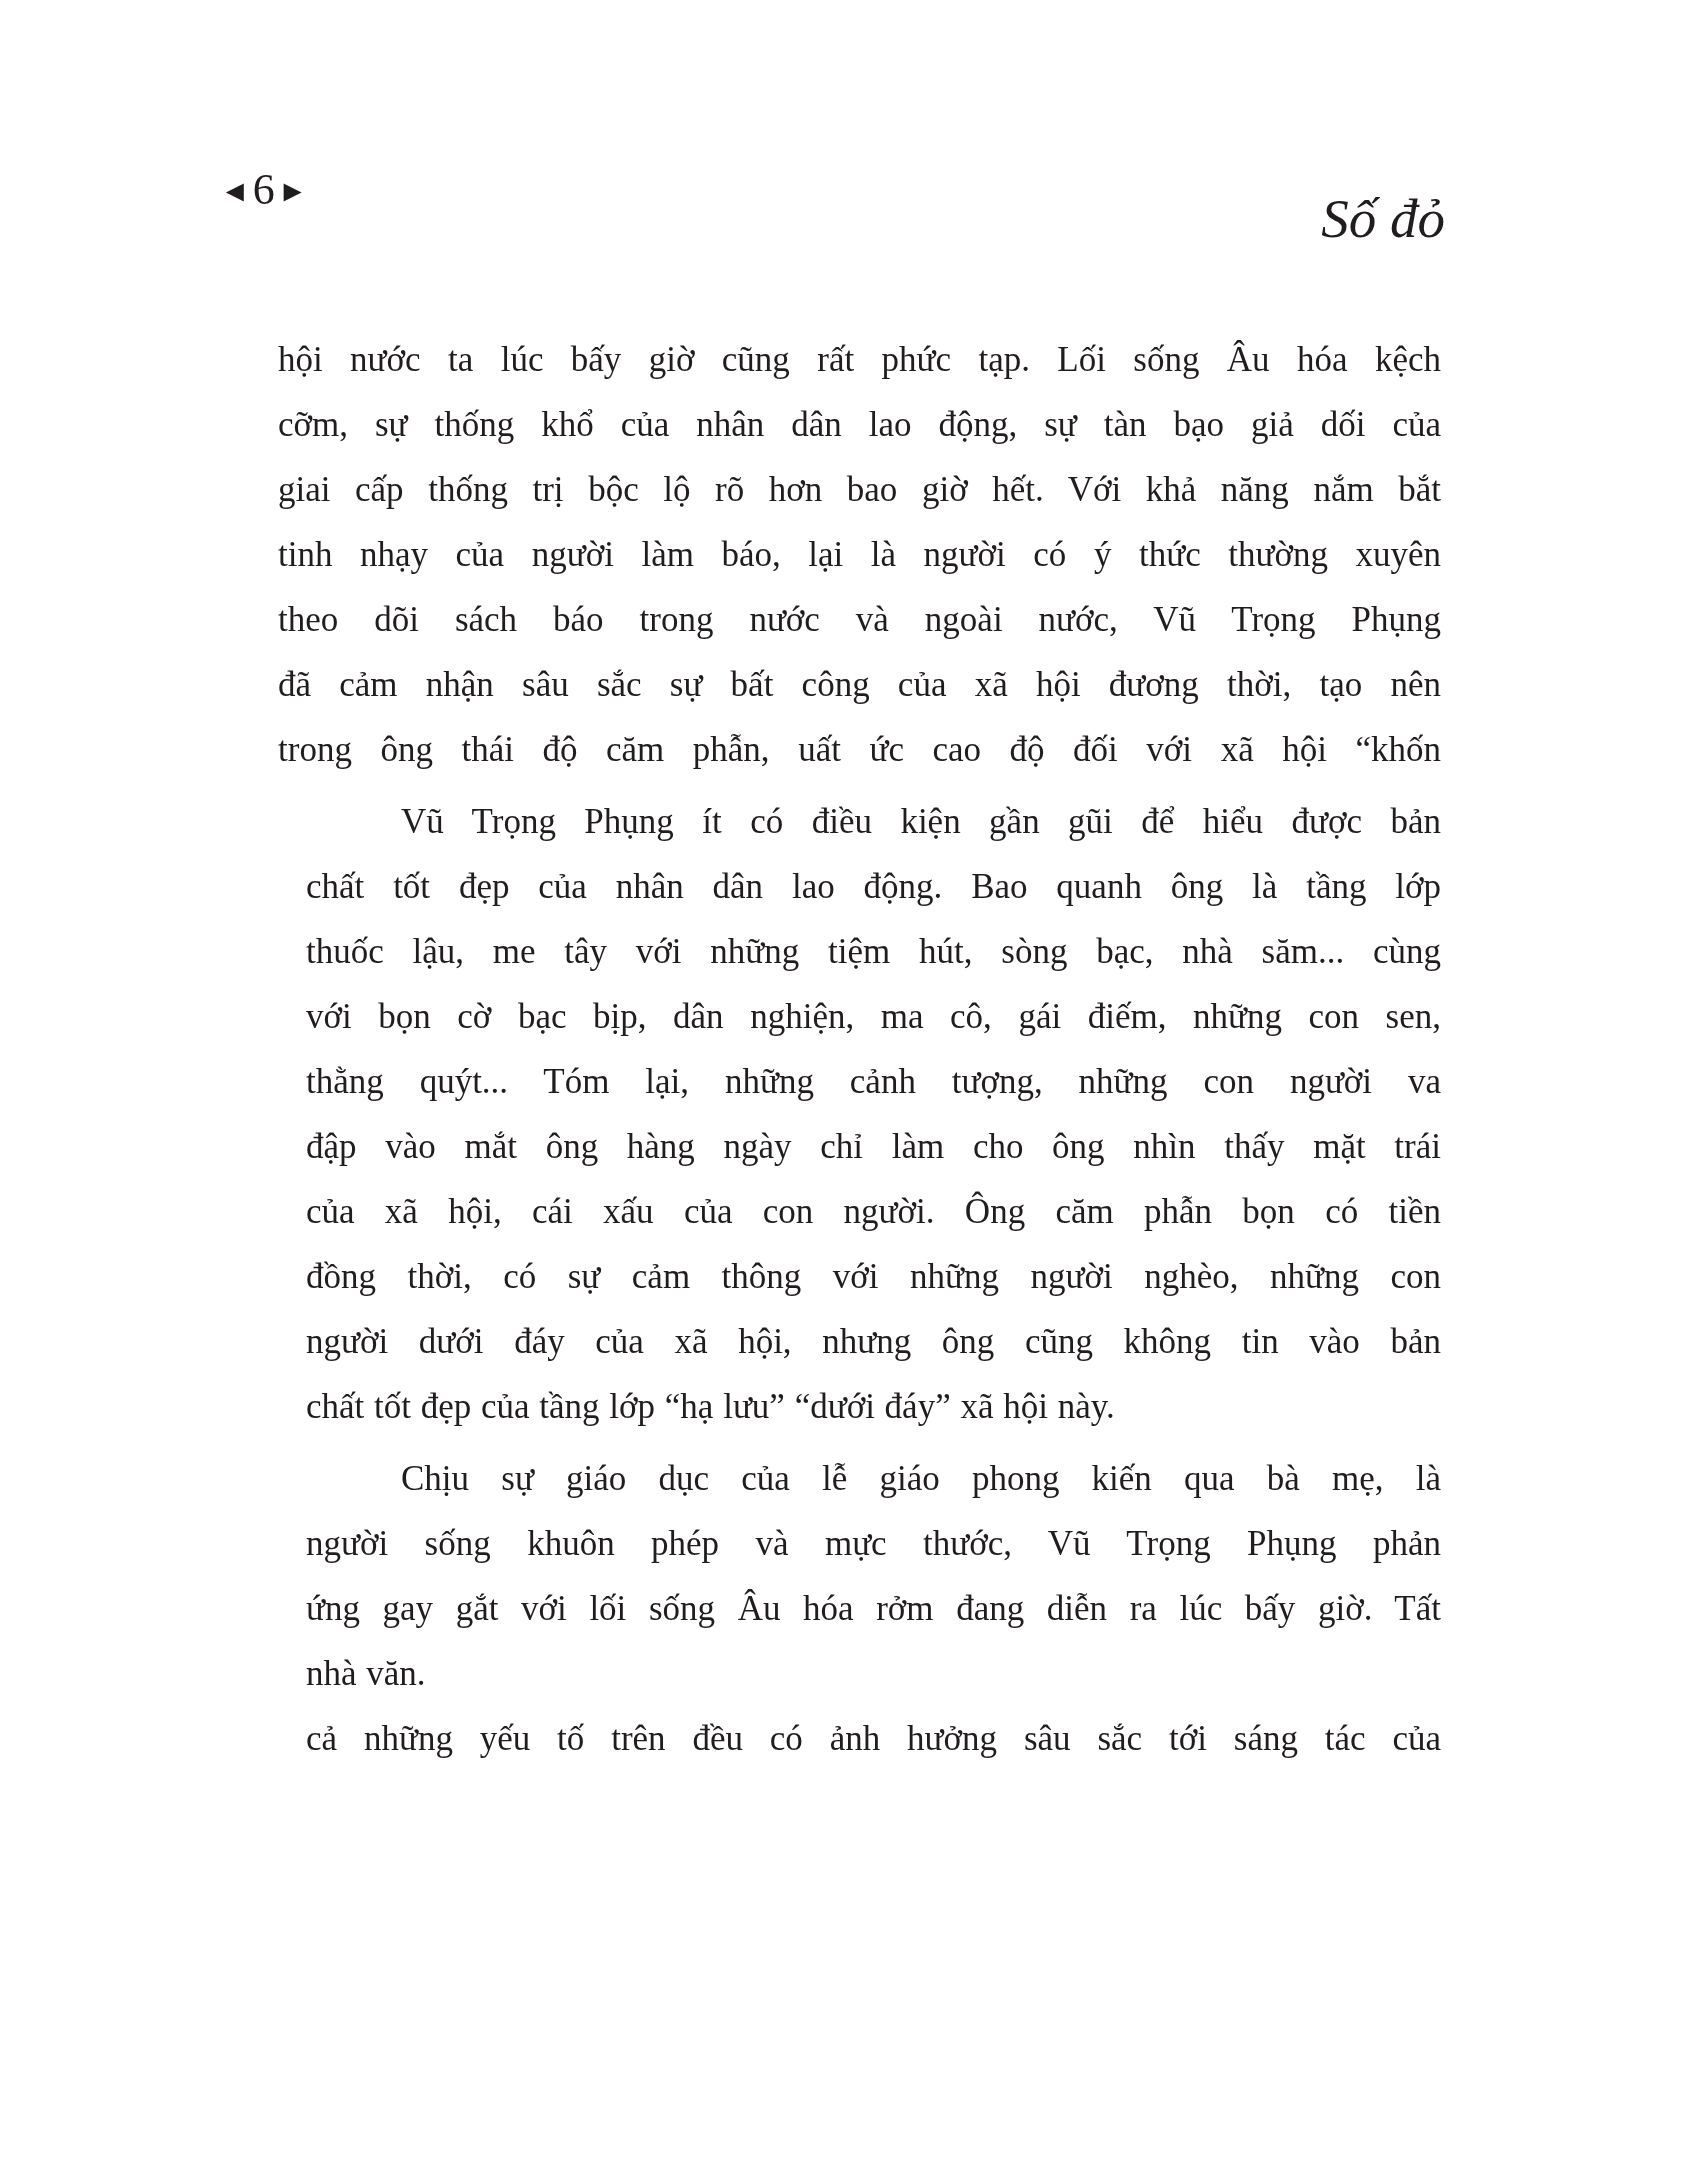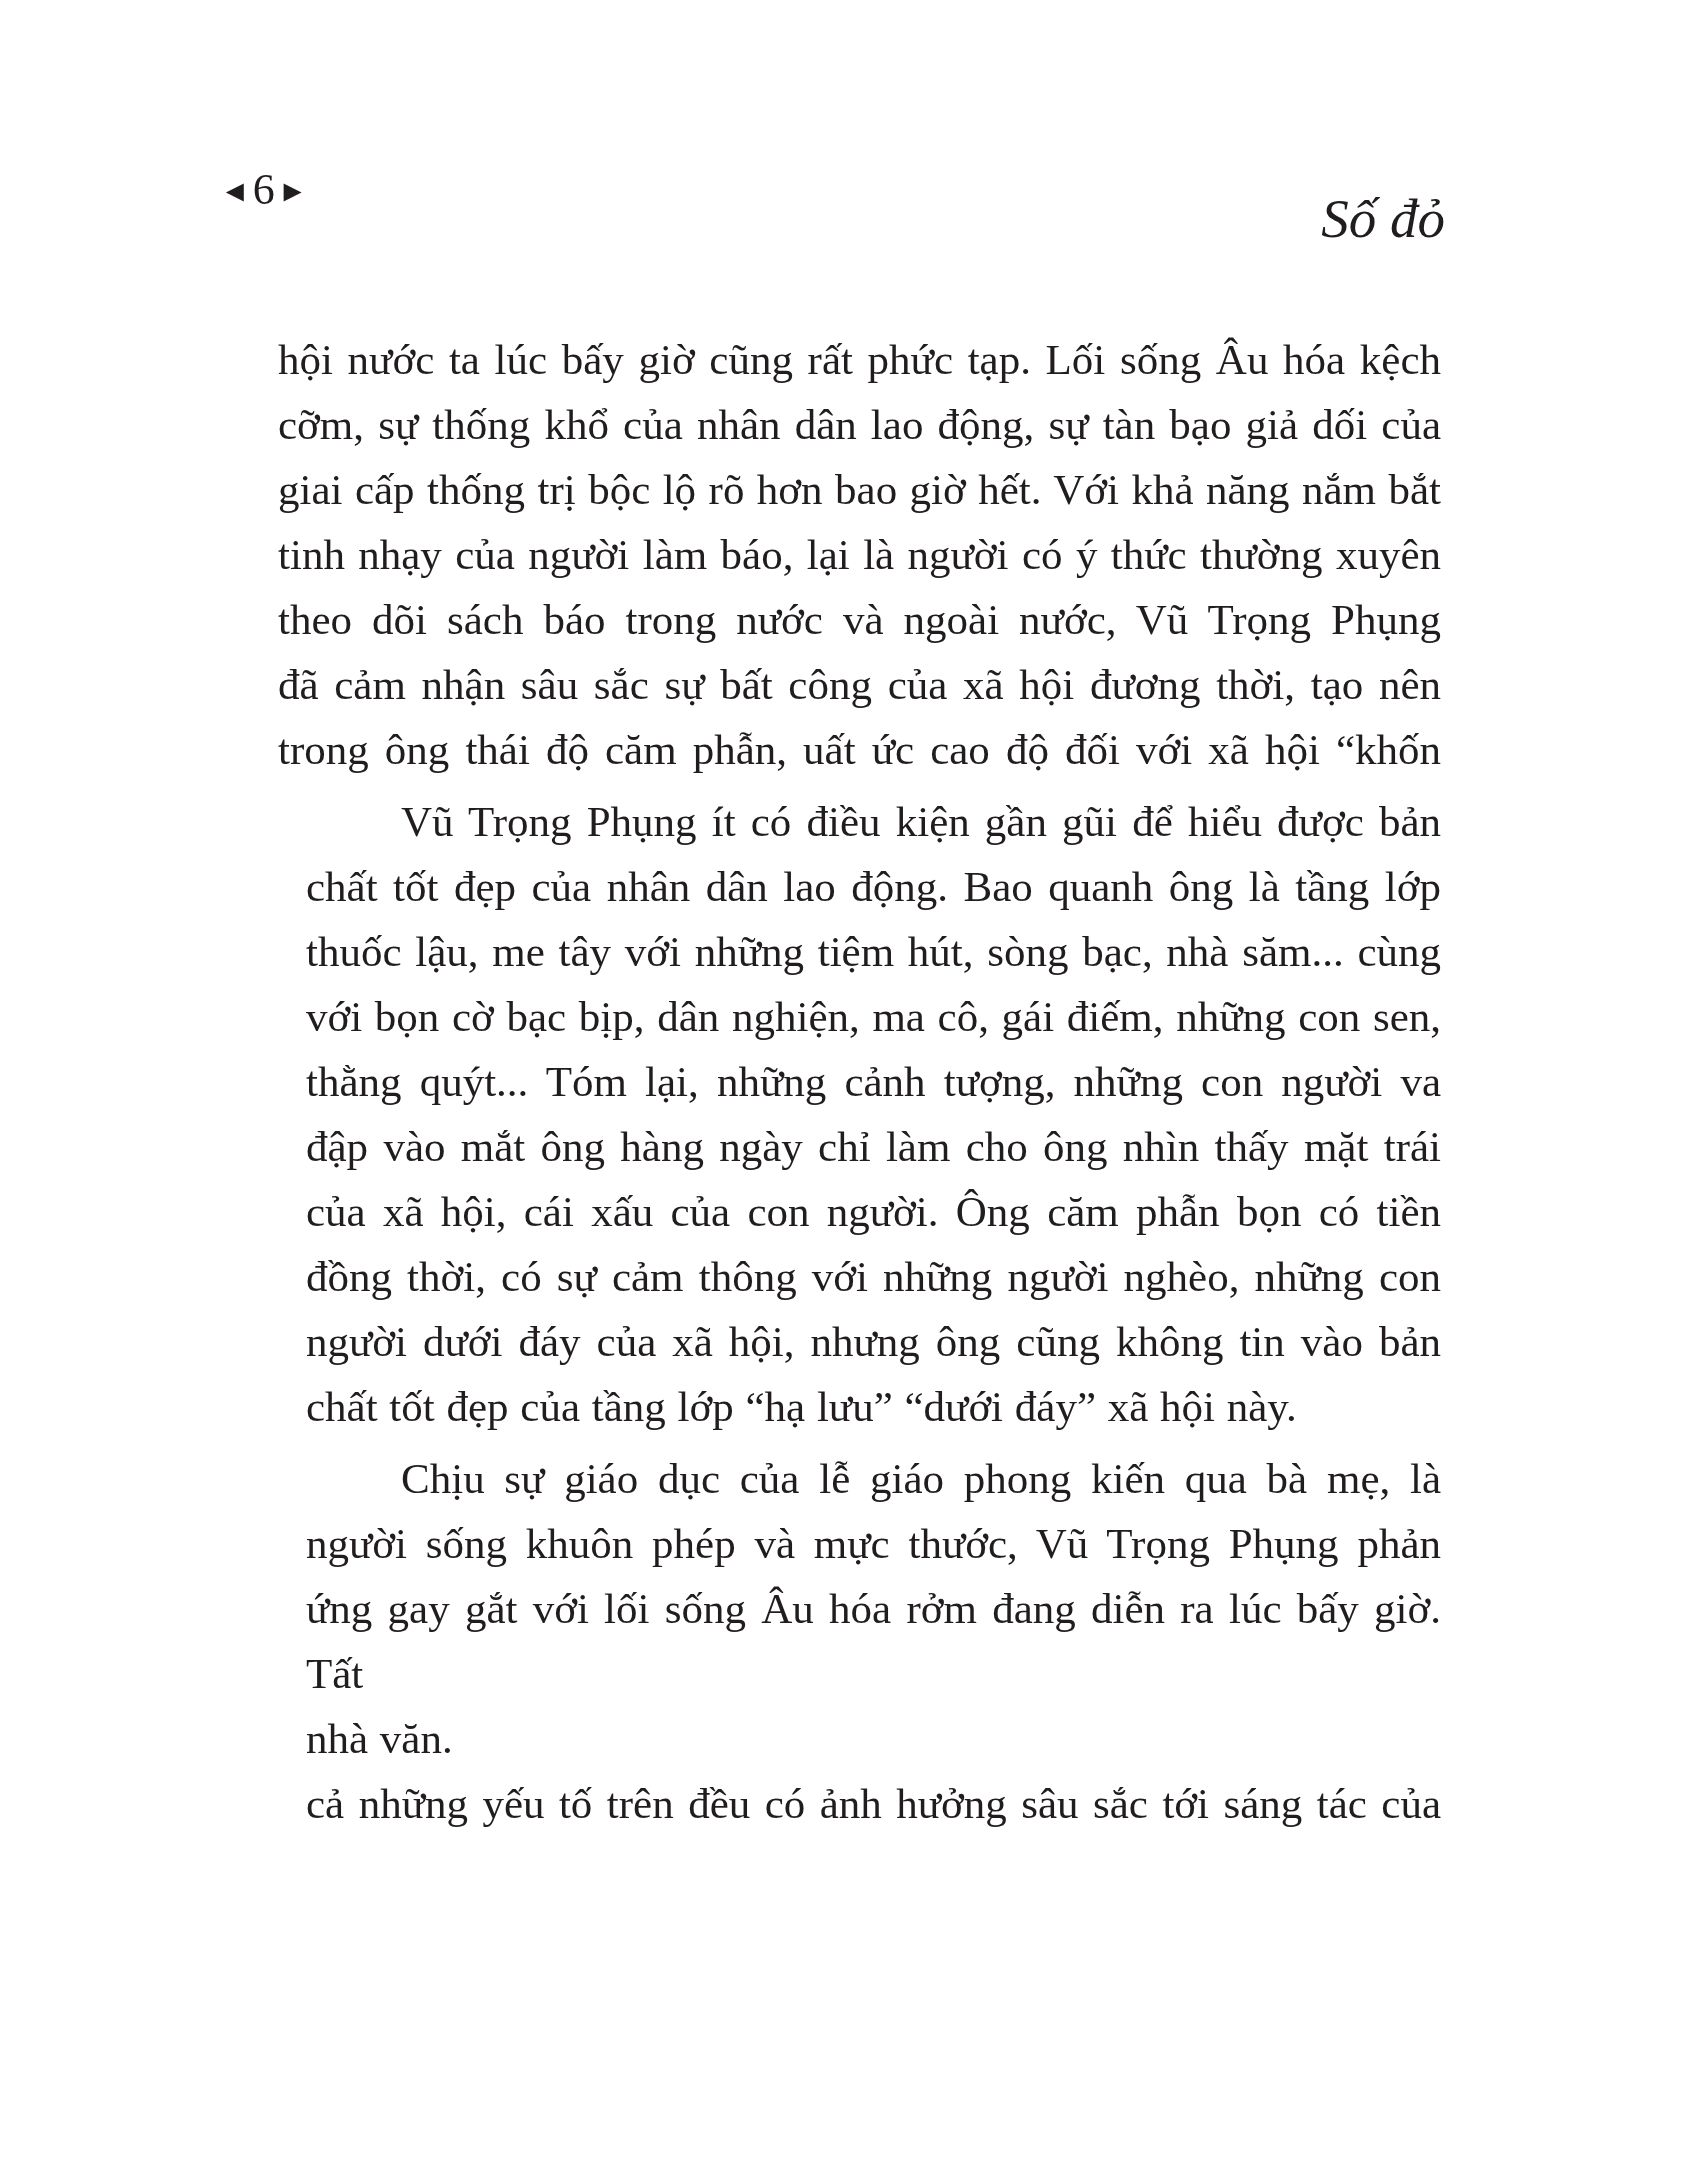--- a/index.html
+++ b/index.html
@@ -45,21 +45,21 @@
   }
   
   .text-block {
     position: absolute;
     left: 278px; top: 327px;
     width: 1163px;
   }
   .para { margin: 0; }
   .para + .para { margin-top: 7px; margin-left: 28px; }
   .line {
-    font-size: 43px;
+    font-size: 35px;
     line-height: 65px;
     text-align: justify;
     text-align-last: justify;
     word-spacing: 1px;
   }
   .line.last { text-align-last: left; }
   .line.indent { text-indent: 95px; }
 </style>
 </head>
 <body>

